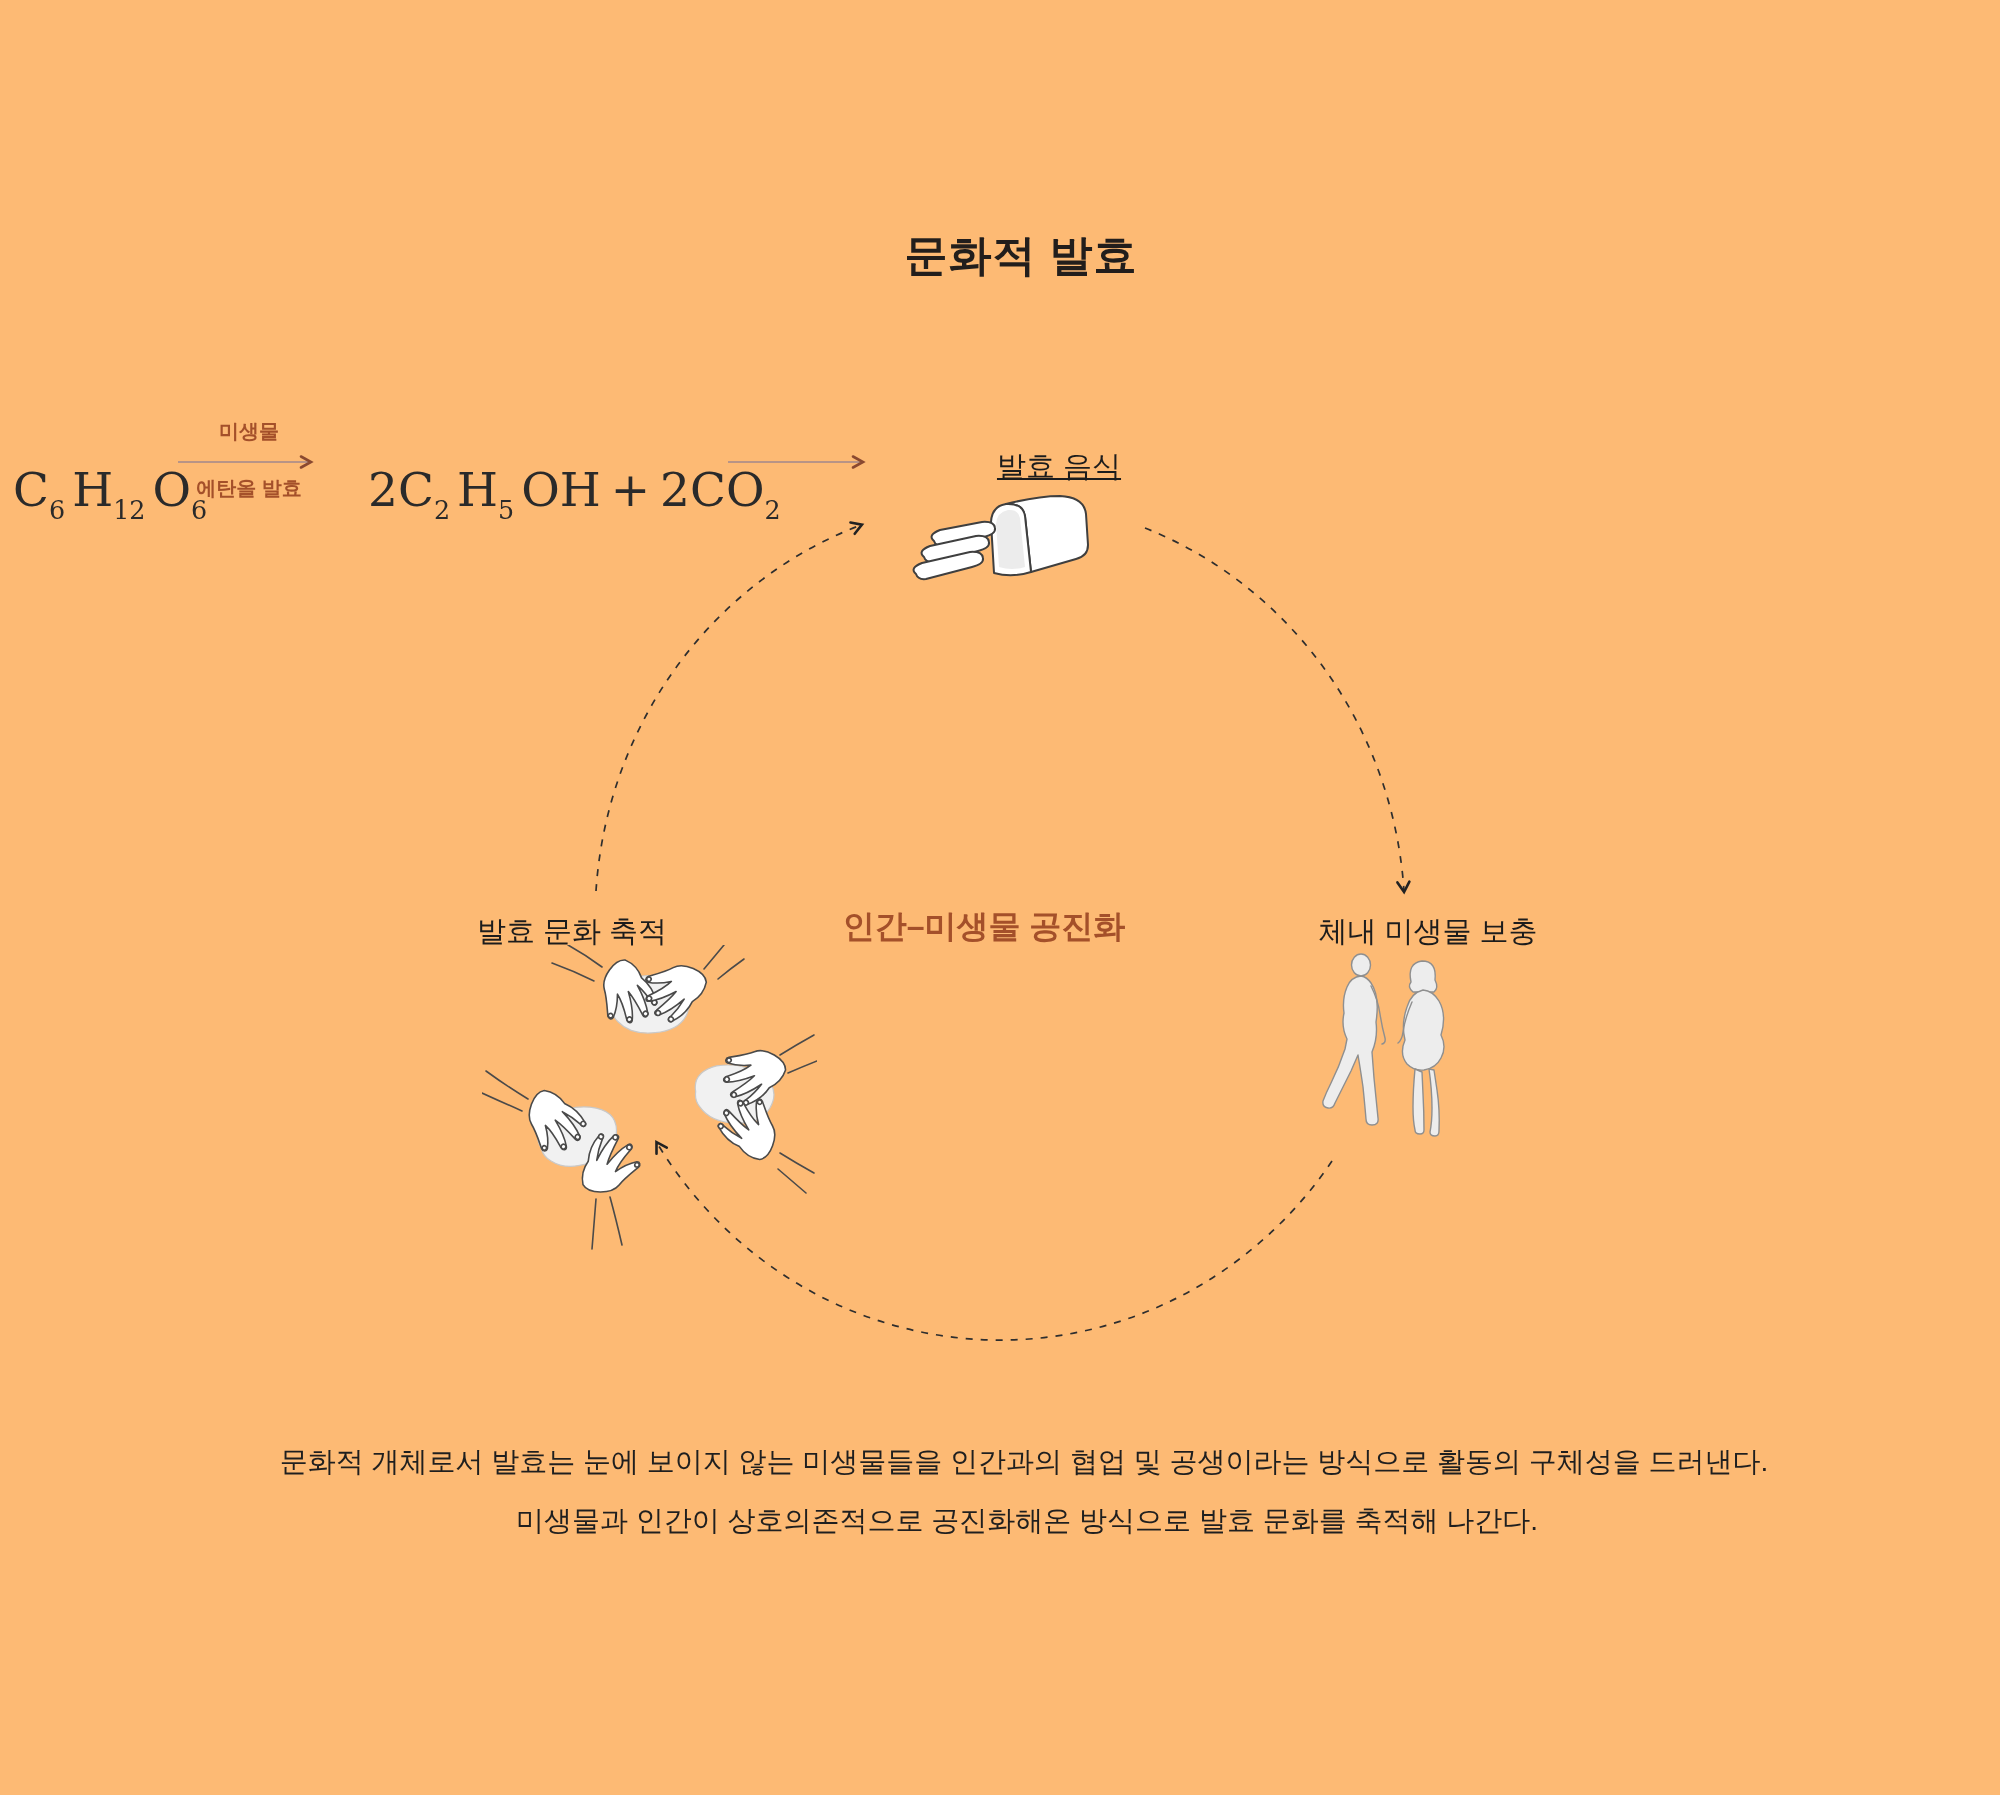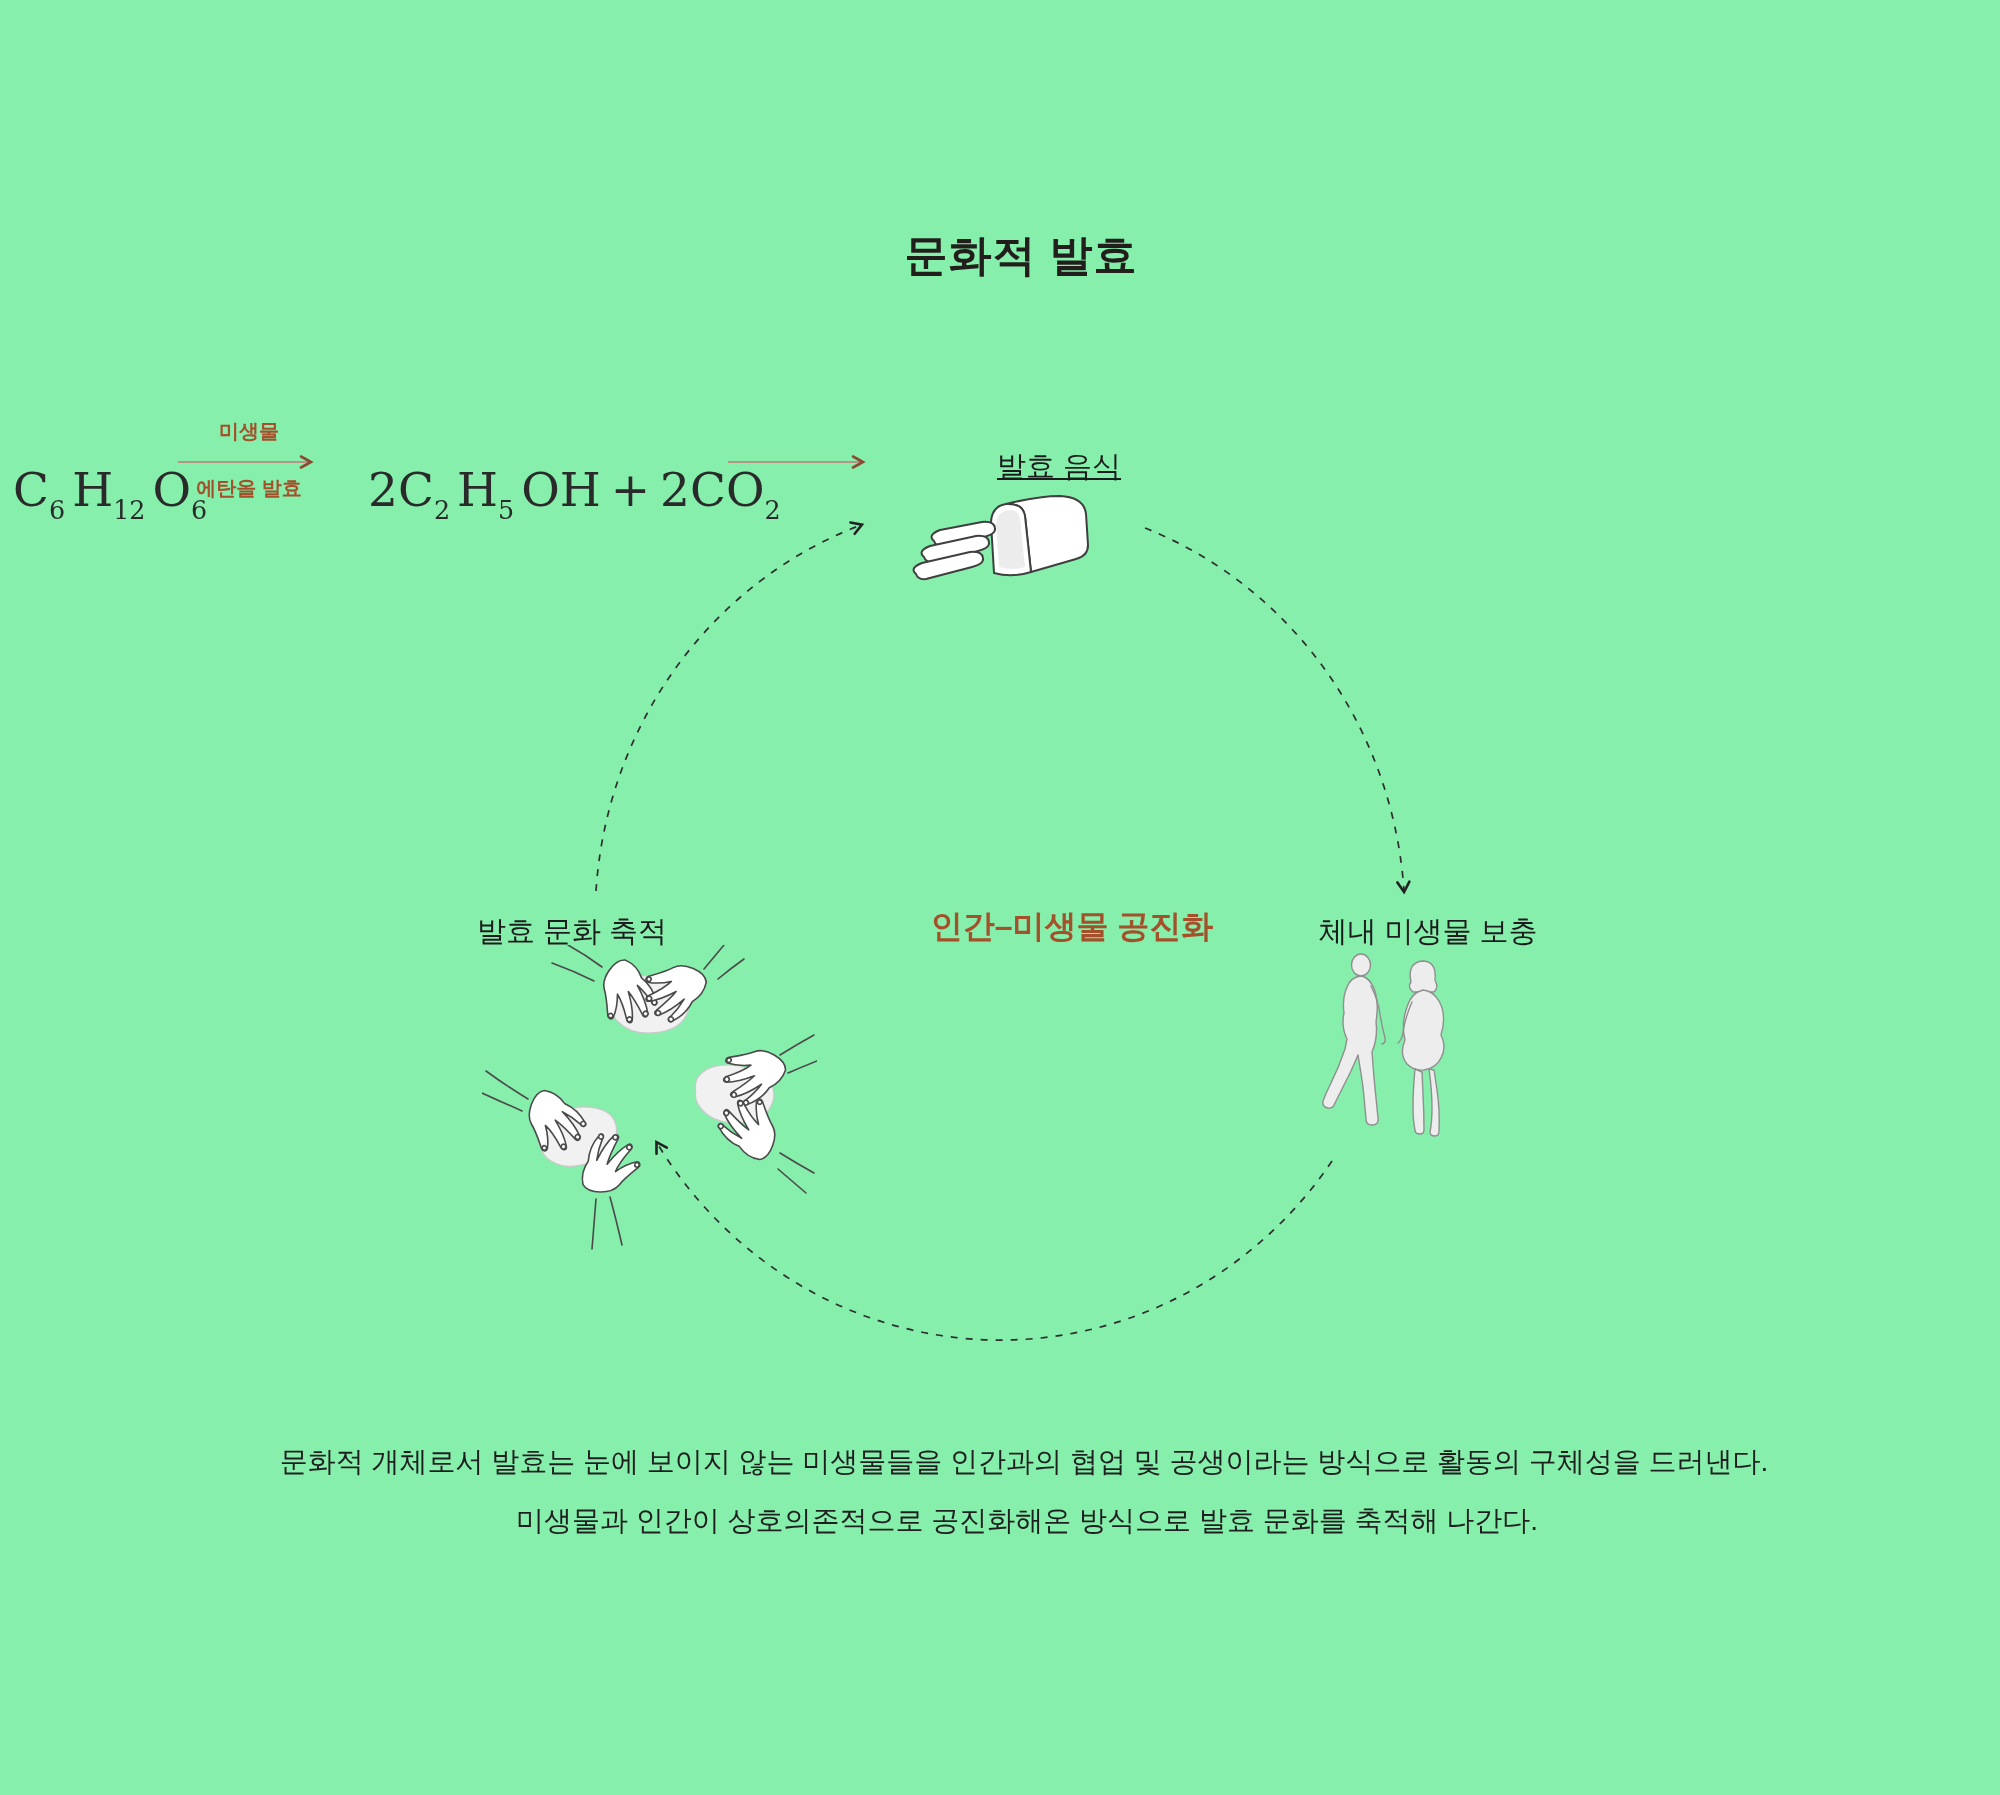--- a/index.html
+++ b/index.html
@@ -1,17 +1,17 @@
 <!DOCTYPE html>
 <html><head>
 <meta charset="utf-8">
 <style>
   html,body { margin:0; padding:0; background:#ffffff; }
   .canvas {
-    position:relative; width:2000px; height:1795px; background:#86efac;
+    position:relative; width:2000px; height:1795px; background:#fdba74;
     font-family:"Liberation Sans", sans-serif; color:#1c1c1c; overflow:hidden;
   }
   .abs { position:absolute; }
   .ctr { transform:translateX(-50%); white-space:nowrap; }
   .title { font-size:43px; font-weight:700; letter-spacing:1px; color:#221e1c; }
   .serif { font-family:"DejaVu Serif","Liberation Serif",serif; font-size:47px; color:#2a2a2a; white-space:nowrap;margin-top:28px; }
   .serif .grp { margin-right:7px; }
   .serif sub { font-size:54%; vertical-align:-0.5em; letter-spacing:0; }
   .serif .plus { margin:0 10px; }
   .accent { color:#a4502a; font-weight:700; }
@@ -77,21 +77,21 @@
 
   <svg class="abs" style="left:898px;top:487px;" width="200" height="105" viewBox="0 0 200 105">
     <path class="sketch" d="M108,17 Q140,9 162,9 Q186,10 188,27 L190,58 Q190,69 178,72 L133,85 L127,29 Q125,16 108,17 Z"></path>
     <path class="sketch" d="M108,17 Q94,19 93,35 L96,86 Q114,91 133,85 L127,29 Q125,16 108,17 Z"></path>
     <path d="M110,23 Q99,25 98,37 L101,80 Q114,84 127,80 L122,31 Q120,22 110,23 Z" fill="#ececec" stroke="none"></path>
     <path class="sketch" d="M36,54 Q29,48 42,43 L84,35 Q96,34 97,41 Q98,47 86,50 L46,59 Q38,60 36,54 Z"></path>
     <path class="sketch" d="M26,70 Q19,64 32,59 L78,49 Q90,48 91,55 Q92,61 80,64 L36,75 Q28,76 26,70 Z"></path>
     <path class="sketch" d="M18,87 Q11,81 24,76 L72,65 Q84,64 85,71 Q86,77 74,80 L28,92 Q20,93 18,87 Z"></path>
   </svg>
 
-  <div class="abs ctr center-label accent" style="left:1072px;top:905px;">인간–미생물 공진화</div>
+  <div class="abs ctr center-label accent" style="left:984px;top:905px;">인간–미생물 공진화</div>
 
   <div class="abs ctr klabel" style="left:572px;top:912px;">발효 문화 축적</div>
 
   <div class="abs ctr klabel" style="left:1428px;top:912px;">체내 미생물 보충</div>
 
   <svg class="abs" style="left:1320px;top:950px;" width="145" height="190" viewBox="0 0 145 190">
     <ellipse class="sil" cx="41" cy="15" rx="9.5" ry="11"></ellipse>
     <path class="sil" d="M41,26 Q31,27 27,37 Q22,49 24,63 Q21,77 27,89 L25,99 Q19,117 11,133 Q6,143 3,151 Q2,157 8,158 Q13,159 15,153 Q23,137 31,121 L38,105 Q41,123 43,137 Q45,157 46,169 Q46,175 52,175 Q59,175 58,168 Q56,148 54,128 L52,102 Q58,88 56,72 Q60,46 51,33 Q47,27 41,26 Z"></path>
     <path class="silline" d="M51,36 Q58,50 60,64 Q62,77 65,88 Q66,93 62,94"></path>
     <path class="sil" d="M91,32 Q87,13 102,11 Q117,11 115,30 Q119,38 114,42 L93,42 Q87,37 91,32 Z"></path>

